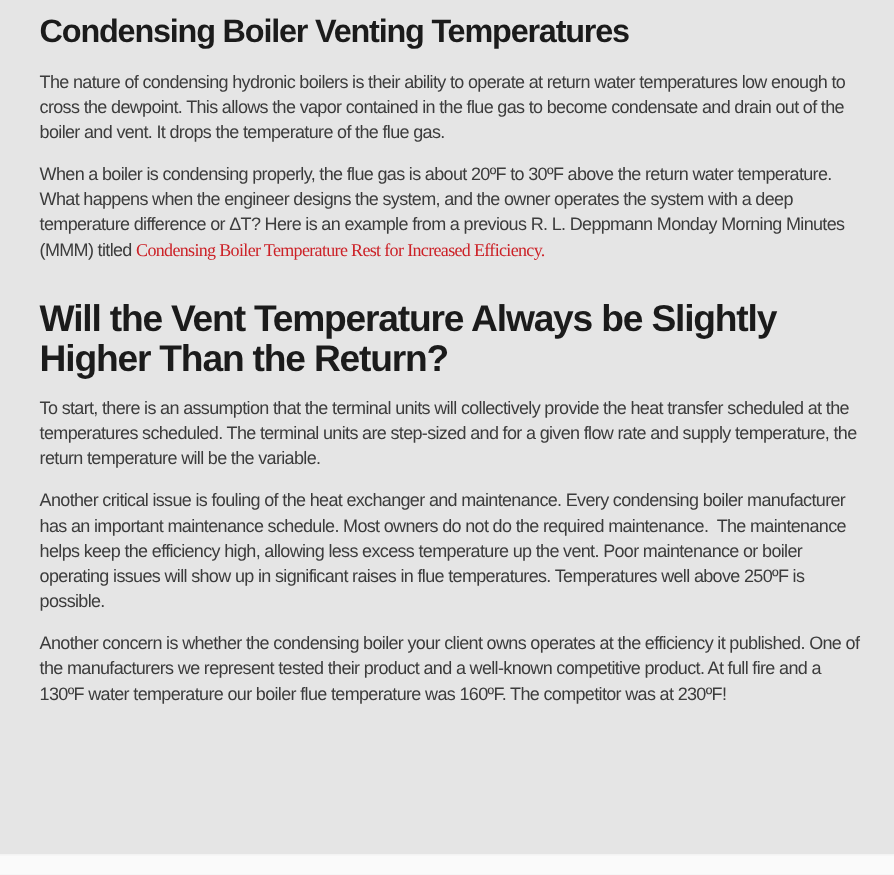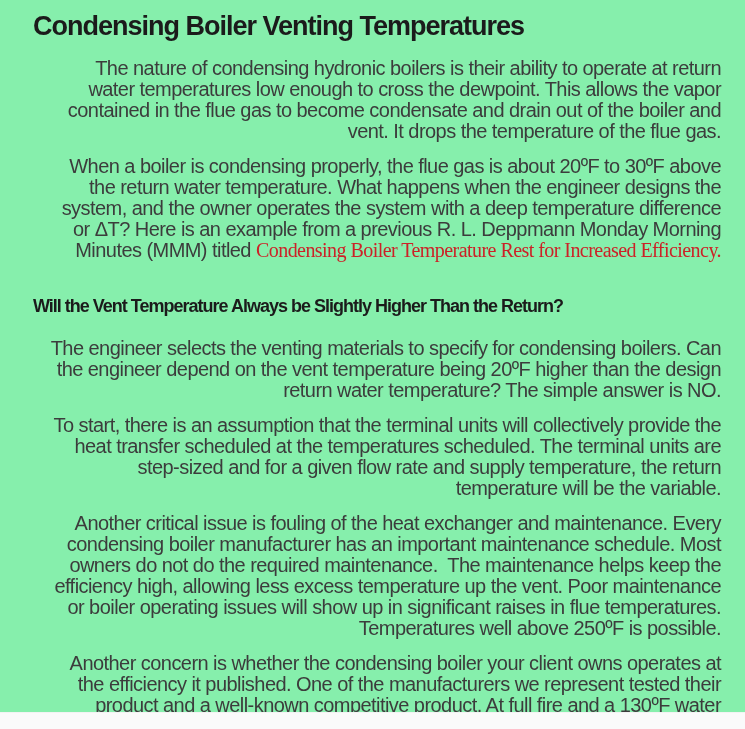--- a/index.html
+++ b/index.html
@@ -10,50 +10,49 @@
     height: 729px;
     overflow: hidden;
   }
   .page {
     box-sizing: border-box;
     width: 745px;
     height: 729px;
     position: relative;
     font-family: "Liberation Sans", sans-serif;
     color: #3c3c3c;
-    background: #86efac;
+    background: #e5e5e5;
   }
   .article {
     box-sizing: border-box;
     padding: 10px 24px 0 33px;
     max-width: 745px;
   }
   h1.doc-heading {
     font-size: 27px;
     line-height: 33px;
     font-weight: 700;
     letter-spacing: -1px;
     color: #1b1b1b;
     margin: 0 0 15px 0;
   }
   h2.doc-heading {
-    font-size: 18px;
+    font-size: 31px;
     line-height: 33px;
     font-weight: 700;
     letter-spacing: -1px;
     color: #1b1b1b;
     margin: 29px 0 15px 0;
   }
   p.doc-para {
-    font-size: 20px;
+    font-size: 15px;
     line-height: 21px;
     letter-spacing: -0.55px;
-    margin: 0 0 14px 16px;
+    margin: 0 0 14px 0;
     color: #3c3c3c;
-    text-align: right;
   }
   a.inline-link {
     color: #cc2127;
     text-decoration: none;
     cursor: pointer;
     font-family: Liberation Serif, serif;
   }
   .footer-strip {
     position: absolute;
     left: 0;
@@ -72,21 +71,20 @@
 
     <h1 class="doc-heading">Condensing Boiler Venting Temperatures</h1>
 
     <p class="doc-para">The nature of condensing hydronic boilers is their ability to operate at return water temperatures low enough to cross the dewpoint. This allows the vapor contained in the flue gas to become condensate and drain out of the boiler and vent. It drops the temperature of the flue gas.</p>
 
     <p class="doc-para"><span>When a boiler is condensing properly, the flue gas is about 20ºF to 30ºF above the return water temperature. What happens when the engineer designs the system, and the owner operates the system with a deep temperature difference or ΔT? Here is an example from a previous R. L. Deppmann Monday Morning Minutes (MMM) titled </span><a class="inline-link">Condensing Boiler Temperature Rest for Increased Efficiency.</a></p>
 
 
     <h2 class="doc-heading">Will the Vent Temperature Always be Slightly Higher Than the Return?</h2>
 
-    <p class="doc-para">The engineer selects the venting materials to specify for condensing boilers. Can the engineer depend on the vent temperature being 20ºF higher than the design return water temperature? The simple answer is NO.</p>
 
     <p class="doc-para">To start, there is an assumption that the terminal units will collectively provide the heat transfer scheduled at the temperatures scheduled. The terminal units are step-sized and for a given flow rate and supply temperature, the return temperature will be the variable.</p>
 
     <p class="doc-para">Another critical issue is fouling of the heat exchanger and maintenance. Every condensing boiler manufacturer has an important maintenance schedule. Most owners do not do the required maintenance.&nbsp; The maintenance helps keep the efficiency high, allowing less excess temperature up the vent. Poor maintenance or boiler operating issues will show up in significant raises in flue temperatures. Temperatures well above 250ºF is possible.</p>
 
     <p class="doc-para">Another concern is whether the condensing boiler your client owns operates at the efficiency it published. One of the manufacturers we represent tested their product and a well-known competitive product. At full fire and a 130ºF water temperature our boiler flue temperature was 160ºF. The competitor was at 230ºF!</p>
 
   </div>
 
   <div class="footer-strip"></div>

